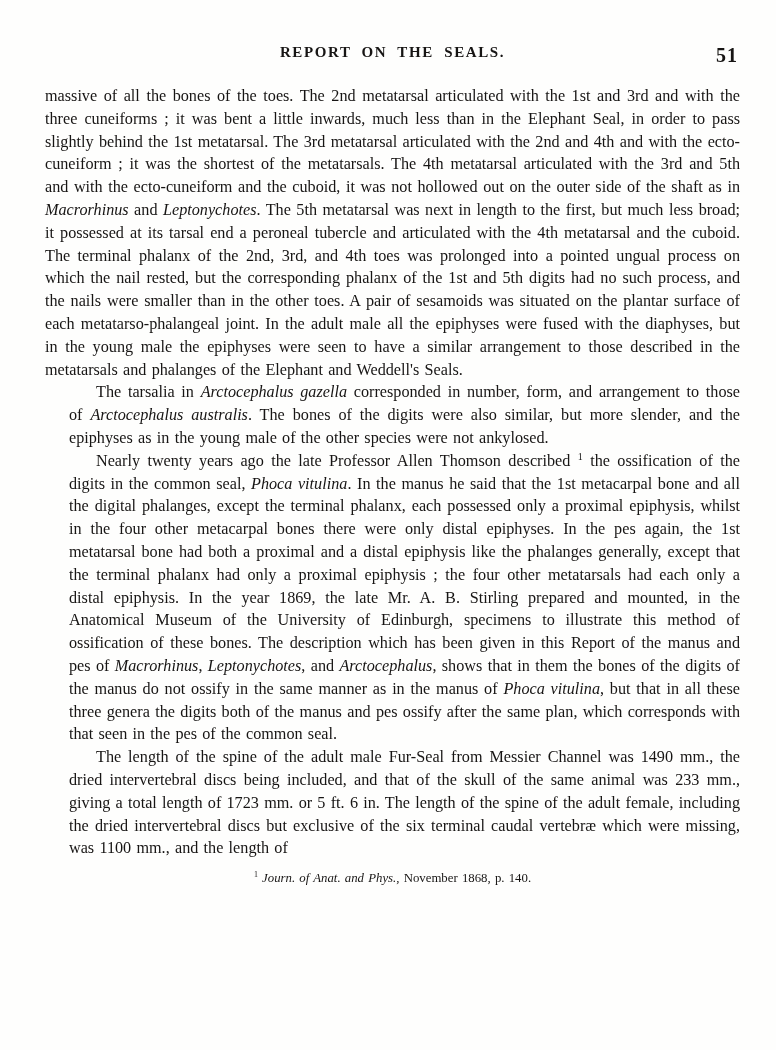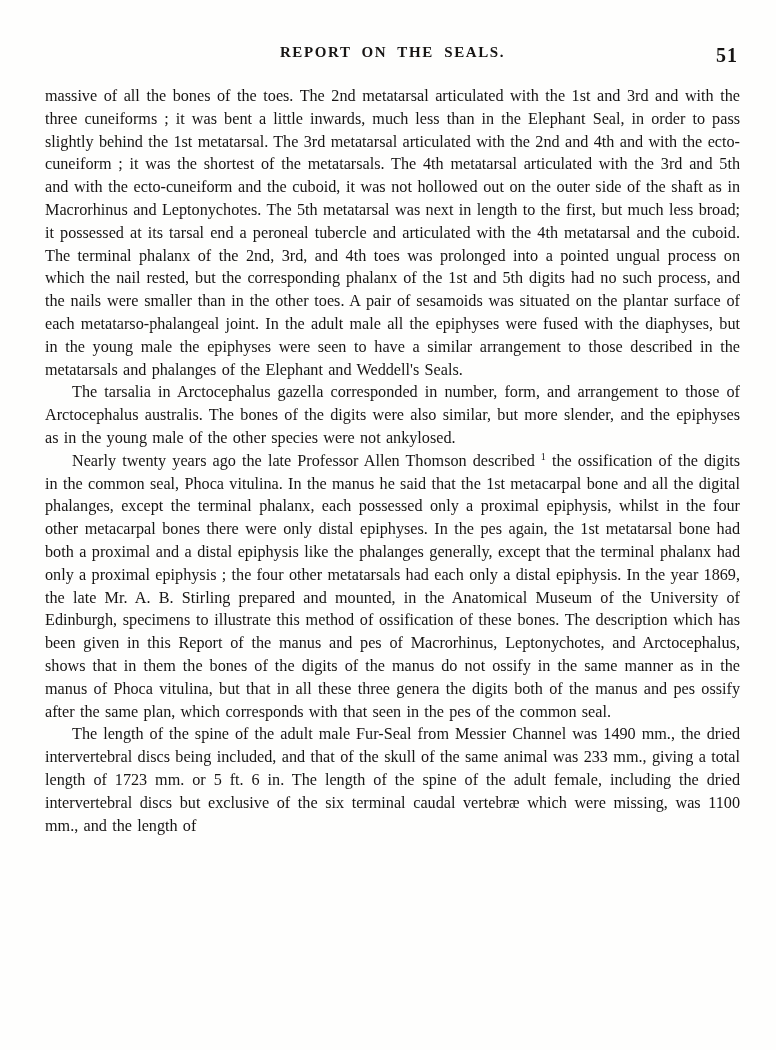--- a/index.html
+++ b/index.html
@@ -35,22 +35,22 @@
   }
   .bodycol{
     width:695px;
     font-size:16.2px;
     line-height:22.8px;
     text-align:justify;
     text-justify:inter-word;
     word-spacing:1.2px;
   }
   .bodycol p{margin:0;}
-  .bodycol p.indent{text-indent:27px;}
-  .it{}
+  .bodycol p.indent{text-indent:27px;margin-left:24px;}
+  .it{font-style:italic;}
   sup{font-size:0.62em;line-height:0;vertical-align:super;letter-spacing:0;}
   .footnote{
     width:695px;
     text-align:center;
     font-size:12.8px;
     line-height:16px;
     margin-top:10px;
     word-spacing:1px;
   }
 </style>
@@ -61,13 +61,14 @@
   <div class="hdr">
     <div class="hdr-title">REPORT ON THE SEALS.</div>
     <div class="hdr-num">51</div>
   </div>
   <main class="bodycol" id="body-container">
       <p><span>massive of all the bones of the toes.  The 2nd metatarsal articulated with the 1st and 3rd and with the three cuneiforms ; it was bent a little inwards, much less than in the Elephant Seal, in order to pass slightly behind the 1st metatarsal.  The 3rd metatarsal articulated with the 2nd and 4th and with the ecto-cuneiform ; it was the shortest of the metatarsals.  The 4th metatarsal articulated with the 3rd and 5th and with the ecto-cuneiform and the cuboid, it was not hollowed out on the outer side of the shaft as in </span><span class="it">Macrorhinus</span><span> and </span><span class="it">Leptonychotes</span><span>.  The 5th metatarsal was next in length to the first, but much less broad; it possessed at its tarsal end a peroneal tubercle and articulated with the 4th metatarsal and the cuboid.  The terminal phalanx of the 2nd, 3rd, and 4th toes was prolonged into a pointed ungual process on which the nail rested, but the corresponding phalanx of the 1st and 5th digits had no such process, and the nails were smaller than in the other toes.  A pair of sesamoids was situated on the plantar surface of each metatarso-phalangeal joint.  In the adult male all the epiphyses were fused with the diaphyses, but in the young male the epiphyses were seen to have a similar arrangement to those described in the metatarsals and phalanges of the Elephant and Weddell's Seals.</span></p>
       <p class="indent"><span>The tarsalia in </span><span class="it">Arctocephalus gazella</span><span> corresponded in number, form, and arrangement to those of </span><span class="it">Arctocephalus australis</span><span>.  The bones of the digits were also similar, but more slender, and the epiphyses as in the young male of the other species were not ankylosed.</span></p>
       <p class="indent"><span>Nearly twenty years ago the late Professor Allen Thomson described </span><sup>1</sup><span> the ossification of the digits in the common seal, </span><span class="it">Phoca vitulina</span><span>.  In the manus he said that the 1st metacarpal bone and all the digital phalanges, except the terminal phalanx, each possessed only a proximal epiphysis, whilst in the four other metacarpal bones there were only distal epiphyses.  In the pes again, the 1st metatarsal bone had both a proximal and a distal epiphysis like the phalanges generally, except that the terminal phalanx had only a proximal epiphysis ; the four other metatarsals had each only a distal epiphysis.  In the year 1869, the late Mr. A. B. Stirling prepared and mounted, in the Anatomical Museum of the University of Edinburgh, specimens to illustrate this method of ossification of these bones.  The description which has been given in this Report of the manus and pes of </span><span class="it">Macrorhinus</span><span>, </span><span class="it">Leptonychotes</span><span>, and </span><span class="it">Arctocephalus</span><span>, shows that in them the bones of the digits of the manus do not ossify in the same manner as in the manus of </span><span class="it">Phoca vitulina</span><span>, but that in all these three genera the digits both of the manus and pes ossify after the same plan, which corresponds with that seen in the pes of the common seal.</span></p>
       <p class="indent"><span>The length of the spine of the adult male Fur-Seal from Messier Channel was 1490 mm., the dried intervertebral discs being included, and that of the skull of the same animal was 233 mm., giving a total length of 1723 mm. or 5 ft. 6 in.  The length of the spine of the adult female, including the dried intervertebral discs but exclusive of the six terminal caudal vertebræ which were missing, was 1100 mm., and the length of</span></p>
     </main>
+  <div class="footnote" id="footnote"><sup>1</sup><span> </span><span class="it">Journ. of Anat. and Phys.</span><span>, November 1868, p. 140.</span></div>
 </div>
 
 </body></html>

